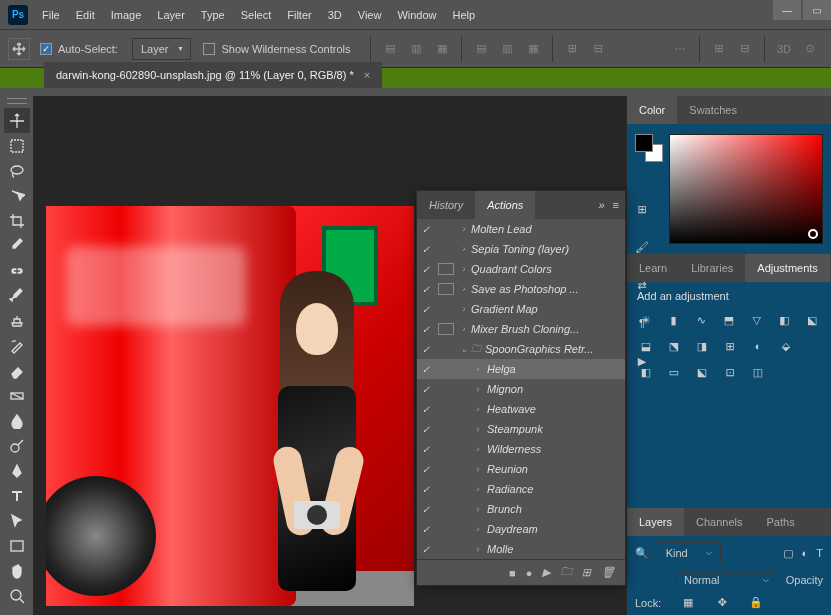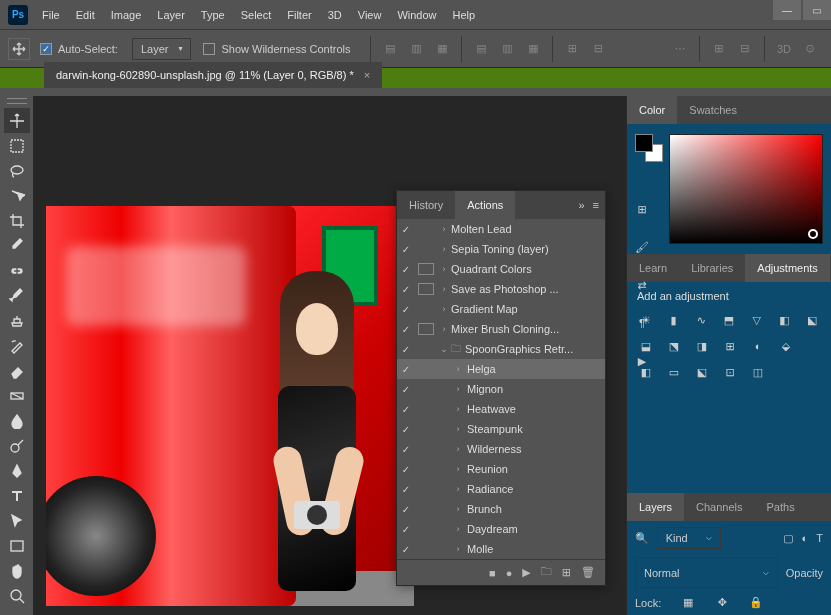--- a/index.html
+++ b/index.html
@@ -48,21 +48,21 @@
 .person { position:absolute; right:44px; top:65px; width:120px; height:320px; }
 .hair { position:absolute; top:0; left:30px; width:74px; height:180px; background:linear-gradient(180deg,#3a2418,#5a3a2a 60%,#6b4530); border-radius:34px 34px 20px 20px; }
 .face { position:absolute; top:32px; left:46px; width:42px; height:52px; background:#f5d5b8; border-radius:50% 50% 46% 46%; }
 .dress { position:absolute; top:115px; left:28px; width:78px; height:205px; background:linear-gradient(160deg,#111 0%,#2a2a2a 40%,#000 100%); border-radius:12px 12px 10px 10px; }
 .arm { position:absolute; top:175px; left:30px; width:28px; height:90px; background:#f0caa8; border-radius:14px; transform:rotate(-12deg); }
 .arm.r { left:78px; transform:rotate(14deg); }
 .camera { position:absolute; top:230px; left:44px; width:46px; height:28px; background:#ddd; border-radius:4px; }
 .camera::after { content:""; position:absolute; left:13px; top:4px; width:20px; height:20px; background:#333; border-radius:50%; }
 
 
-.actions-panel { position:absolute; left:396px; top:190px; width:210px; background:#535353; border:1px solid #2a2a2a; box-shadow:0 2px 10px rgba(0,0,0,.4); }
+.actions-panel { position:absolute; left:416px; top:190px; width:210px; background:#535353; border:1px solid #2a2a2a; box-shadow:0 2px 10px rgba(0,0,0,.4);font-style:italic; }
 .actions-tabs { display:flex; height:28px; align-items:stretch; background:#434343; }
 .actions-tabs .t { padding:0 12px; display:flex; align-items:center; color:#bbb; }
 .actions-tabs .t.active { background:#535353; color:#eee; }
 .actions-tabs .rest { margin-left:auto; display:flex; align-items:center; padding:0 6px; gap:8px; color:#ccc; }
 .actions-list { max-height:340px; overflow:hidden; }
 .arow { display:flex; align-items:center; height:20px; font-size:11px; color:#ddd; }
 .arow .ck { width:18px; text-align:center; color:#ccc; font-size:10px; }
 .arow .sq { width:16px; height:12px; border:1px solid #888; margin:0 3px; }
 .arow .sq.hidden { border:none; }
 .arow .chev { width:14px; text-align:center; font-size:9px; color:#aaa; }
@@ -90,21 +90,21 @@
 .adj-body { padding:8px 10px; }
 .adj-body .title { color:#ddd; margin-bottom:10px; font-size:11px; }
 .adj-row { display:flex; gap:10px; margin-bottom:10px; }
 .adj-row span { width:18px; height:16px; display:flex; align-items:center; justify-content:center; color:#ccc; }
 
 .layers-body { padding:6px 8px; }
 .layers-row1 { display:flex; align-items:center; gap:8px; margin-bottom:8px; }
 .layers-row1 .dd2 { flex:0 0 auto; display:flex; align-items:center; height:22px; padding:0 8px; border:1px solid #383838; gap:18px; }
 .layers-row1 .icons { margin-left:auto; display:flex; gap:8px; color:#ccc; }
 .layers-row2 { display:flex; align-items:center; gap:8px; margin-bottom:8px; }
-.layers-row2 .dd2 { flex:1; display:flex; align-items:center; height:31px; padding:0 8px; border:1px solid #383838; justify-content:space-between; }
+.layers-row2 .dd2 { flex:1; display:flex; align-items:center; height:16px; padding:0 8px; border:1px solid #383838; justify-content:space-between;margin-left:40px; }
 .lock-row { display:flex; align-items:center; gap:20px; color:#ccc;text-align:center; }
 .lock-row .ic { width:14px; }
 
 .chev-sym { font-size:8px; }
 svg.ico { width:14px; height:14px; stroke:#ccc; fill:none; stroke-width:1.4; }
 </style>
 </head>
 <body>
 
 <div class="menubar">

